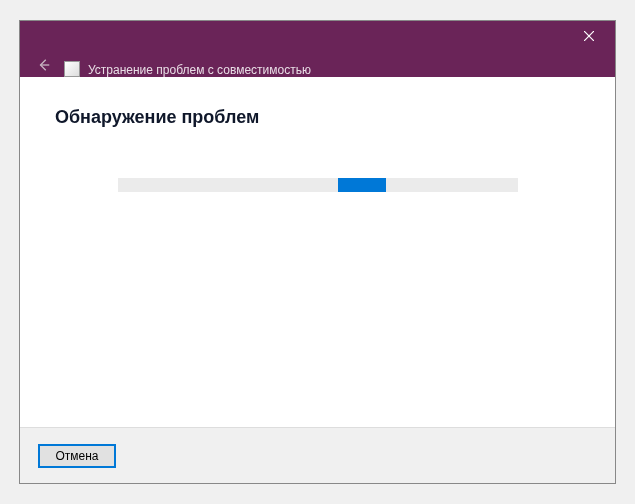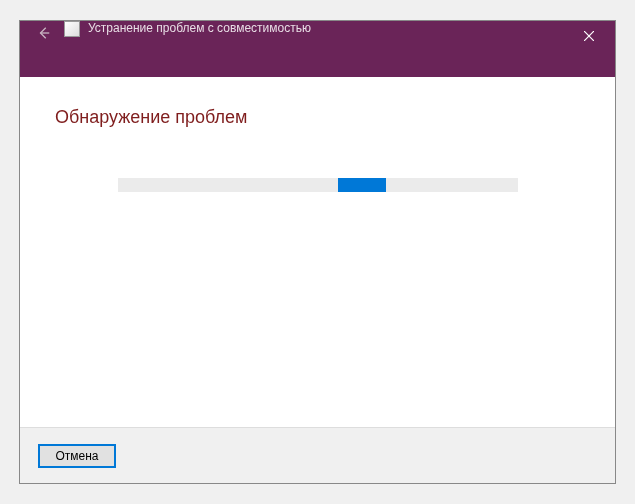--- a/index.html
+++ b/index.html
@@ -22,21 +22,21 @@
       background: #ffffff;
       border: 1px solid #888;
       display: flex;
       flex-direction: column;
       position: relative;
     }
     .titlebar {
       height: 56px;
       background: #6a2458;
       display: flex;
-      align-items: flex-start;
+      align-items: flex-end;
       padding: 0 12px;
       color: #e0d0da;
       position: relative;
     }
     .back-btn {
       width: 24px;
       height: 24px;
       display: flex;
       align-items: center;
       justify-content: center;
@@ -82,23 +82,23 @@
       height: 10px;
       stroke: currentColor;
       stroke-width: 1.2;
     }
     .content {
       flex: 1;
       padding: 30px 35px 20px 35px;
       background: #ffffff;
     }
     .main-heading {
-      color: #7f1d1d;
+      color: #0f172a;
       font-size: 18px;
-      font-weight: normal;
+      font-weight: bold;
       margin-bottom: 50px;
     }
     .progress-container {
       width: 400px;
       height: 14px;
       background: #ebebeb;
       margin: 0 auto;
       position: relative;
       overflow: hidden;
     }

